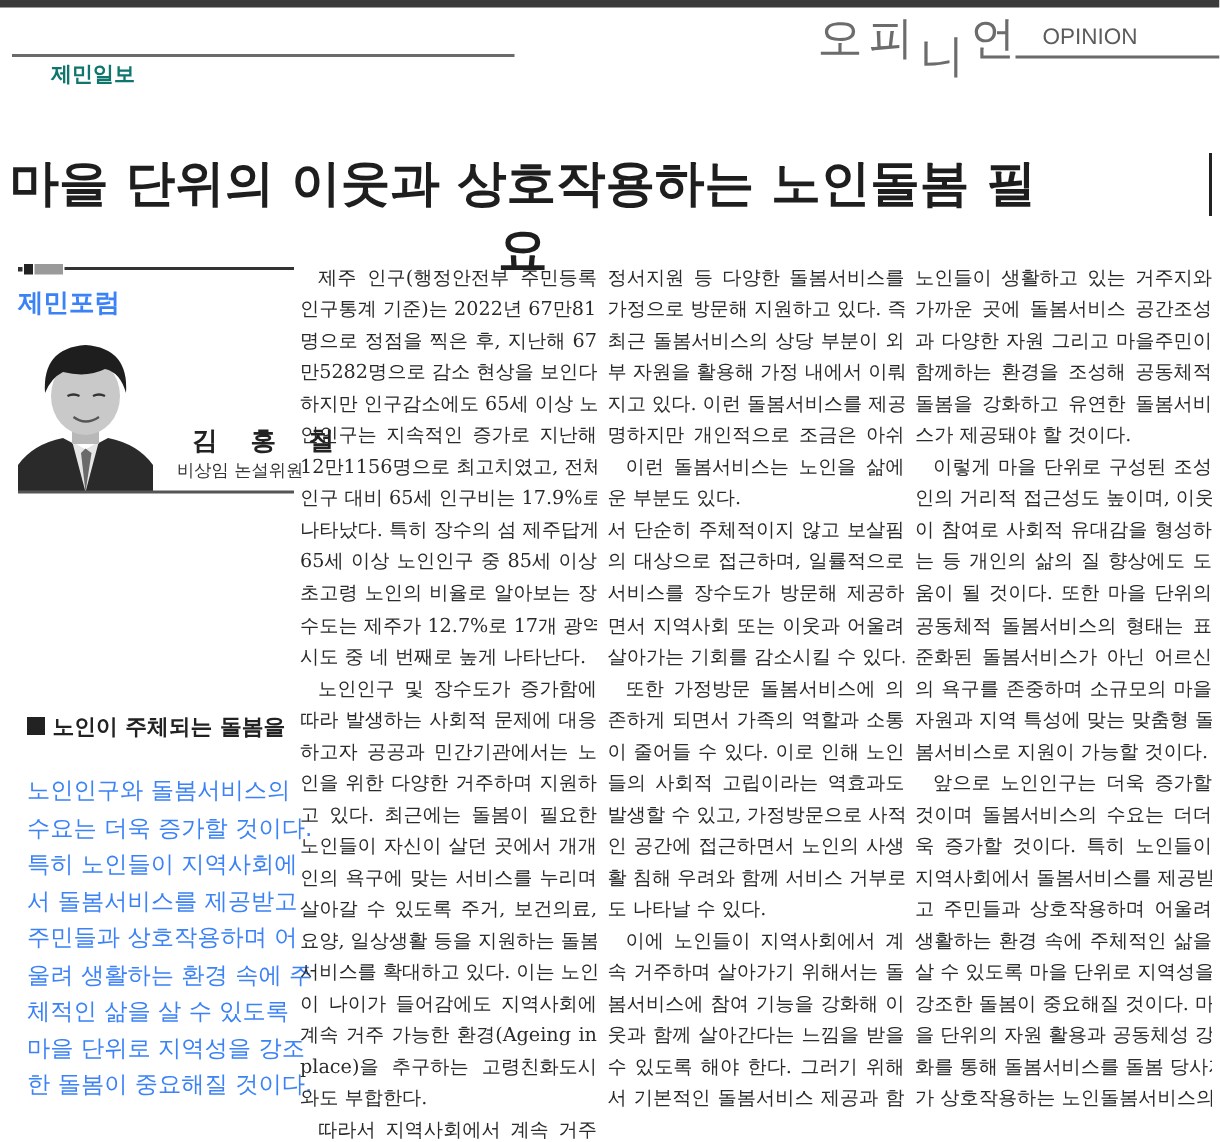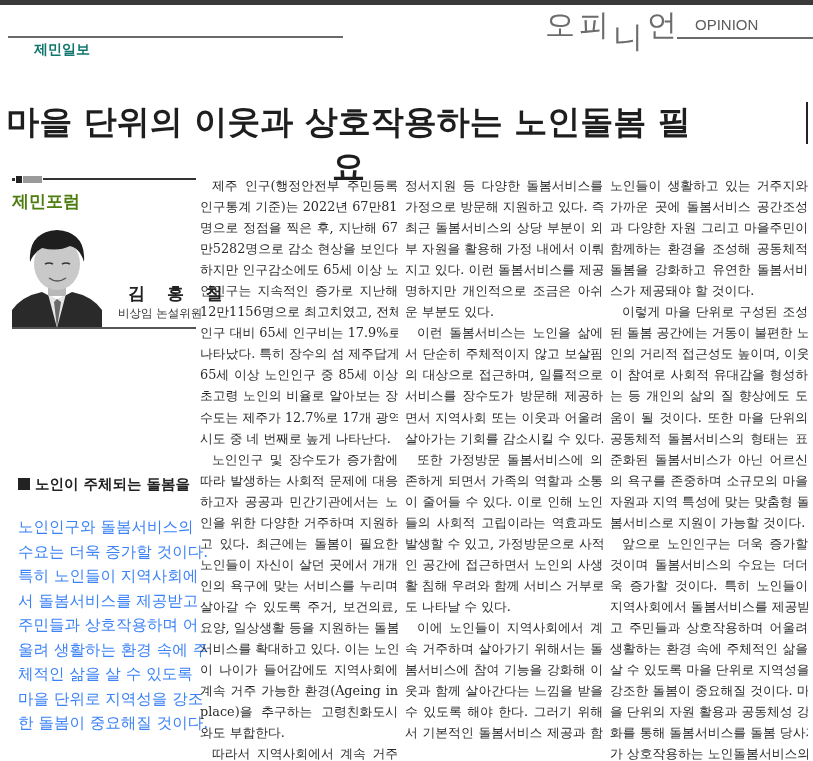--- a/index.html
+++ b/index.html
@@ -15,21 +15,21 @@
   .section-kr .dip { display: inline-block; position: relative; top: 12px; }
   .section-en { position: absolute; left: 677px; top: 16px; font-size: 15px; color: #5c5c5c; font-family: "Liberation Sans", sans-serif; margin-left: 18px; }
 
   .headline { position: absolute; left: 0; top: 100px; width: 697px; text-align: center; font-size: 33px; font-weight: bold; color: #1e1e1e; font-family: "DejaVu Serif", serif; letter-spacing: 0px; }
   .headline-bar { position: absolute; left: 806px; top: 102px; width: 2px; height: 42px; background: #222; }
 
   .forum-rule-dot { position: absolute; left: 12px; top: 178px; width: 3px; height: 3px; background: #333; }
   .forum-rule-sq { position: absolute; left: 16px; top: 176px; width: 6px; height: 7px; background: #222; }
   .forum-rule-grey { position: absolute; left: 23px; top: 176px; width: 19px; height: 7px; background: #9a9a9a; }
   .forum-rule-line { position: absolute; left: 43px; top: 178px; width: 153px; height: 2px; background: #333; }
-  .forum-title { position: absolute; left: 12px; top: 190px; font-size: 17px; font-weight: bold; color: #4d7c0f; }
+  .forum-title { position: absolute; left: 12px; top: 190px; font-size: 17px; font-weight: bold; color: #3b82f6; }
 
   .portrait { position: absolute; left: 12px; top: 222px; width: 90px; height: 106px; overflow: hidden; }
   .author-name { position: absolute; left: 128px; top: 282px; font-size: 17px; font-weight: bold; letter-spacing: 8px; color: #222; font-family: "DejaVu Serif", serif; }
   .author-role { position: absolute; left: 118px; top: 306px; font-size: 11.5px; color: #333; }
   .author-rule { position: absolute; left: 12px; top: 327px; width: 184px; height: 2px; background: #555; }
 
   .subhead { position: absolute; left: 18px; top: 475px; font-size: 14.5px; font-weight: bold; color: #222; }
   .subhead .sq { display: inline-block; width: 12px; height: 12px; background: #222; margin-right: 5px; vertical-align: -1px; }
 
   .pullquote { position: absolute; left: 18px; top: 515px; width: 172px; font-size: 15.5px; line-height: 24.5px; color: #3b82f6; text-align: justify; }
@@ -127,22 +127,22 @@
     <span class="ln end">와도 부합한다.</span>
     <span class="ln indent">따라서 지역사회에서 계속 거주</span>
   </div>
 <div class="col col2" id="c2">
     <span class="ln">정서지원 등 다양한 돌봄서비스를</span>
     <span class="ln">가정으로 방문해 지원하고 있다. 즉</span>
     <span class="ln">최근 돌봄서비스의 상당 부분이 외</span>
     <span class="ln">부 자원을 활용해 가정 내에서 이뤄</span>
     <span class="ln">지고 있다. 이런 돌봄서비스를 제공</span>
     <span class="ln">명하지만 개인적으로 조금은 아쉬</span>
+    <span class="ln indent">이런 돌봄서비스는 노인을 삶에</span>
     <span class="ln end">운 부분도 있다.</span>
-    <span class="ln indent">이런 돌봄서비스는 노인을 삶에</span>
     <span class="ln">서 단순히 주체적이지 않고 보살핌</span>
     <span class="ln">의 대상으로 접근하며, 일률적으로</span>
     <span class="ln">서비스를 장수도가 방문해 제공하</span>
     <span class="ln">면서 지역사회 또는 이웃과 어울려</span>
     <span class="ln end">살아가는 기회를 감소시킬 수 있다.</span>
     <span class="ln indent">또한 가정방문 돌봄서비스에 의</span>
     <span class="ln">존하게 되면서 가족의 역할과 소통</span>
     <span class="ln">이 줄어들 수 있다. 이로 인해 노인</span>
     <span class="ln">들의 사회적 고립이라는 역효과도</span>
     <span class="ln">발생할 수 있고, 가정방문으로 사적</span>
@@ -157,21 +157,20 @@
     <span class="ln">서 기본적인 돌봄서비스 제공과 함</span>
   </div>
 <div class="col col3" id="c3">
     <span class="ln">노인들이 생활하고 있는 거주지와</span>
     <span class="ln">가까운 곳에 돌봄서비스 공간조성</span>
     <span class="ln">과 다양한 자원 그리고 마을주민이</span>
     <span class="ln">함께하는 환경을 조성해 공동체적</span>
     <span class="ln">돌봄을 강화하고 유연한 돌봄서비</span>
     <span class="ln end">스가 제공돼야 할 것이다.</span>
     <span class="ln indent">이렇게 마을 단위로 구성된 조성</span>
-    <span class="ln">된 돌봄 공간에는 거동이 불편한 노</span>
     <span class="ln">인의 거리적 접근성도 높이며, 이웃</span>
     <span class="ln">이 참여로 사회적 유대감을 형성하</span>
     <span class="ln">는 등 개인의 삶의 질 향상에도 도</span>
     <span class="ln">움이 될 것이다. 또한 마을 단위의</span>
     <span class="ln">공동체적 돌봄서비스의 형태는 표</span>
     <span class="ln">준화된 돌봄서비스가 아닌 어르신</span>
     <span class="ln">의 욕구를 존중하며 소규모의 마을</span>
     <span class="ln">자원과 지역 특성에 맞는 맞춤형 돌</span>
     <span class="ln end">봄서비스로 지원이 가능할 것이다.</span>
     <span class="ln indent">앞으로 노인인구는 더욱 증가할</span>

